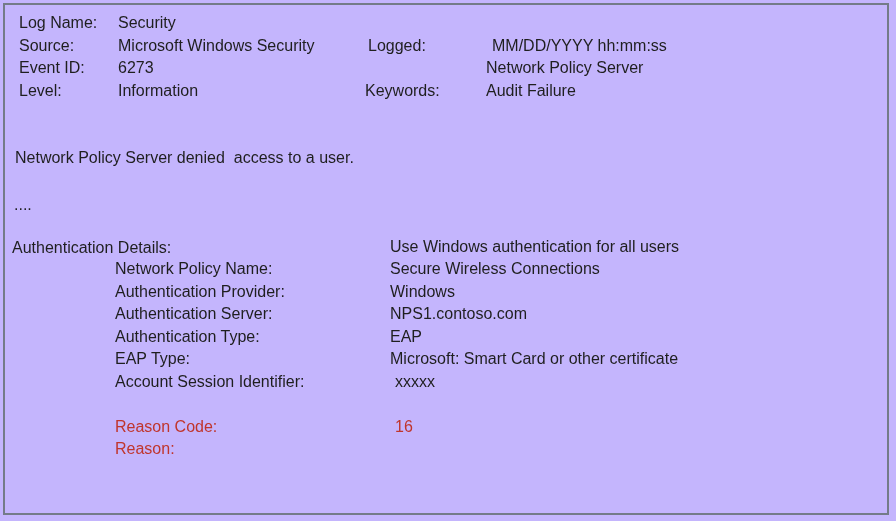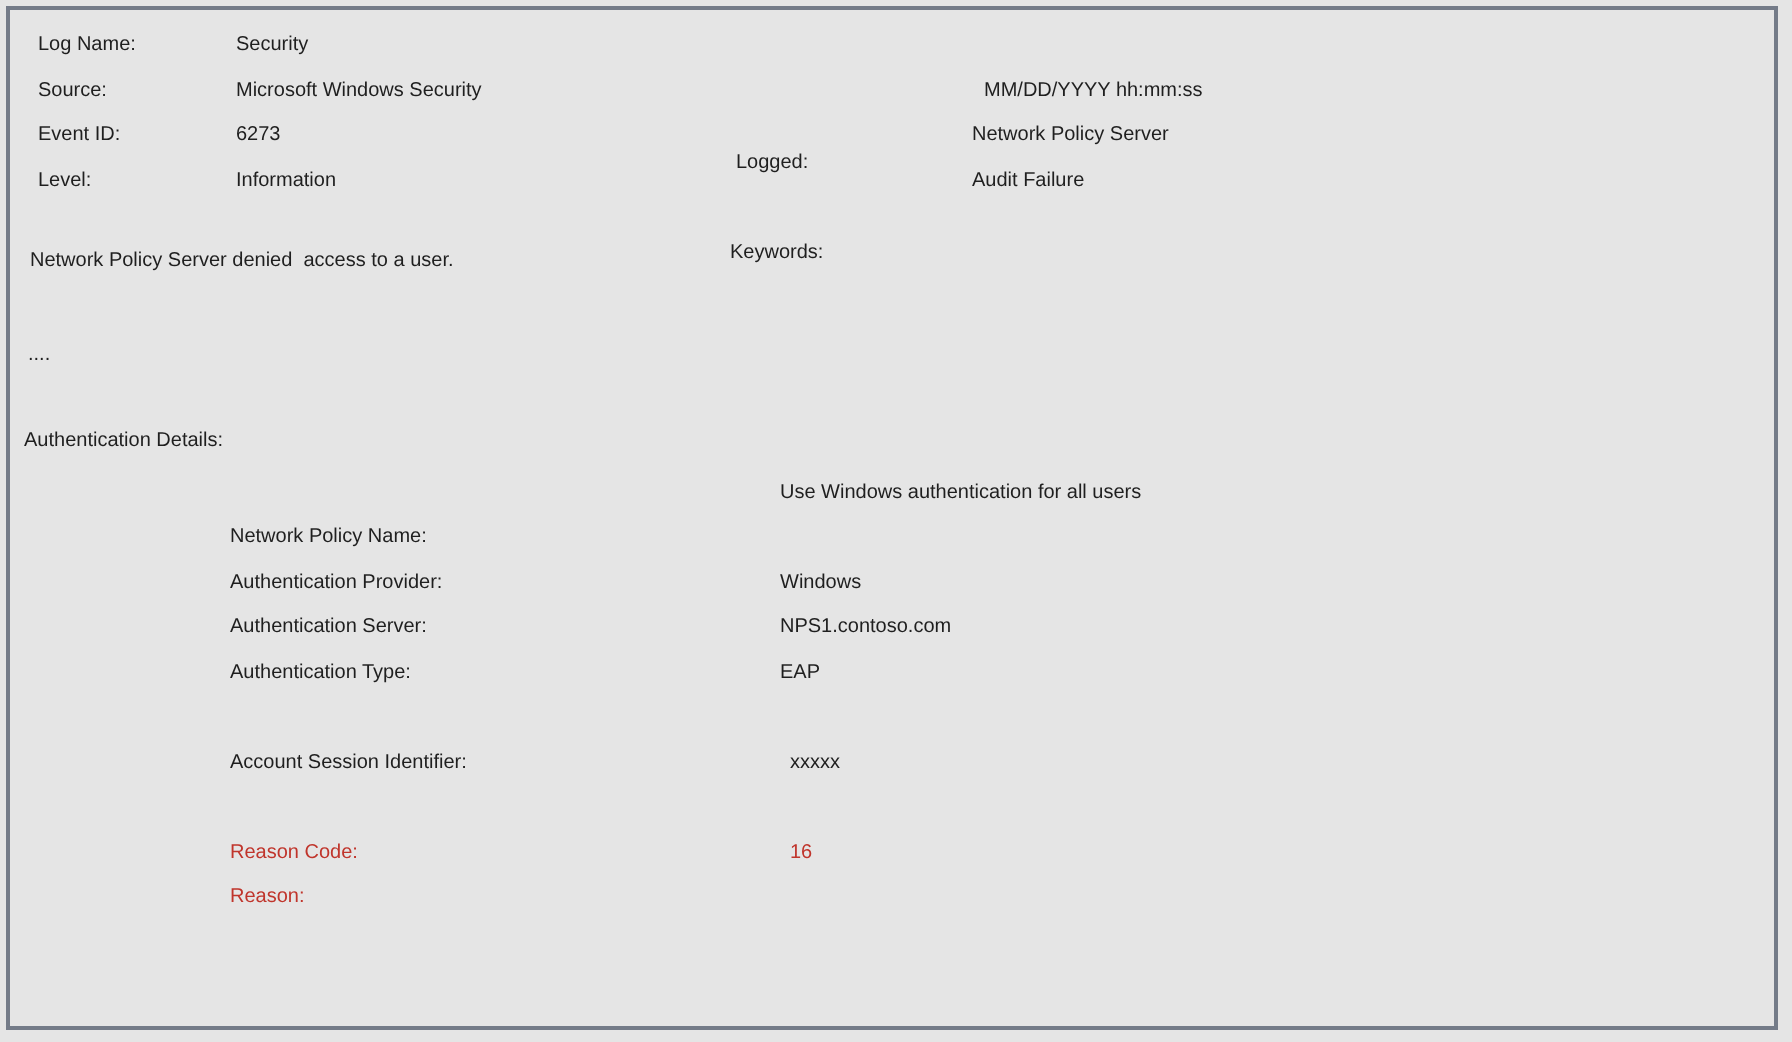--- a/index.html
+++ b/index.html
@@ -1,21 +1,21 @@
 <!DOCTYPE html>
 <html><head>
 <meta charset="utf-8">
 <style>
   html,body{margin:0;padding:0;background:#fff;}
   .page{
     position:relative;
     width:896px;height:521px;
-    background:#e5e5e5;
+    background:#c4b5fd;
     font-family:"Liberation Sans", sans-serif;
-    font-size:10px;
+    font-size:16px;
     color:#1F1F1F;
     overflow:hidden;
   }
   .frame{
     position:absolute;
     left:3px;top:3px;
     width:882px;height:508px;
     border:2px solid #747B88;
     box-sizing:content-box;
   }
@@ -24,25 +24,25 @@
     left:0;width:896px;height:22px;
     line-height:22px;
   }
   .row span{
     position:absolute;
     top:0;
     white-space:pre;
   }
   .c1l{left:19px;}
   .c1v{left:118px;}
-  .c2l{left:363px;margin-top:36px;}
+  .c2l{left:363px;}
   .c2v{left:486px;}
   .dl{left:115px;}
   .dv{left:390px;}
-  .flush{left:14px;}
+  .flush{left:14px;margin-top:27px;}
   .red{color:#C0352C;}
 </style>
 </head>
 <body>
 
 <div class="page">
   <div class="frame"></div>
 
   <div class="row" style="top:12px">
     <span class="c1l">Log Name:</span>
@@ -74,32 +74,37 @@
   </div>
   <div class="row" style="top:210px">
     <span class="flush" style="left:12px">Authentication Details:</span>
   </div>
 
   <div class="row" style="top:236px">
     <span class="dv">Use Windows authentication for all users</span>
   </div>
   <div class="row" style="top:258px">
     <span class="dl">Network Policy Name:</span>
+    <span class="dv">Secure Wireless Connections</span>
   </div>
   <div class="row" style="top:281px">
     <span class="dl">Authentication Provider:</span>
     <span class="dv">Windows</span>
   </div>
   <div class="row" style="top:303px">
     <span class="dl">Authentication Server:</span>
     <span class="dv">NPS1.contoso.com</span>
   </div>
   <div class="row" style="top:326px">
     <span class="dl">Authentication Type:</span>
     <span class="dv">EAP</span>
+  </div>
+  <div class="row" style="top:348px">
+    <span class="dl">EAP Type:</span>
+    <span class="dv">Microsoft: Smart Card or other certificate</span>
   </div>
   <div class="row" style="top:371px">
     <span class="dl">Account Session Identifier:</span>
     <span class="dv" style="left:395px">xxxxx</span>
   </div>
   <div class="row red" style="top:416px">
     <span class="dl">Reason Code:</span>
     <span class="dv" style="left:395px">16</span>
   </div>
   <div class="row red" style="top:438px">

